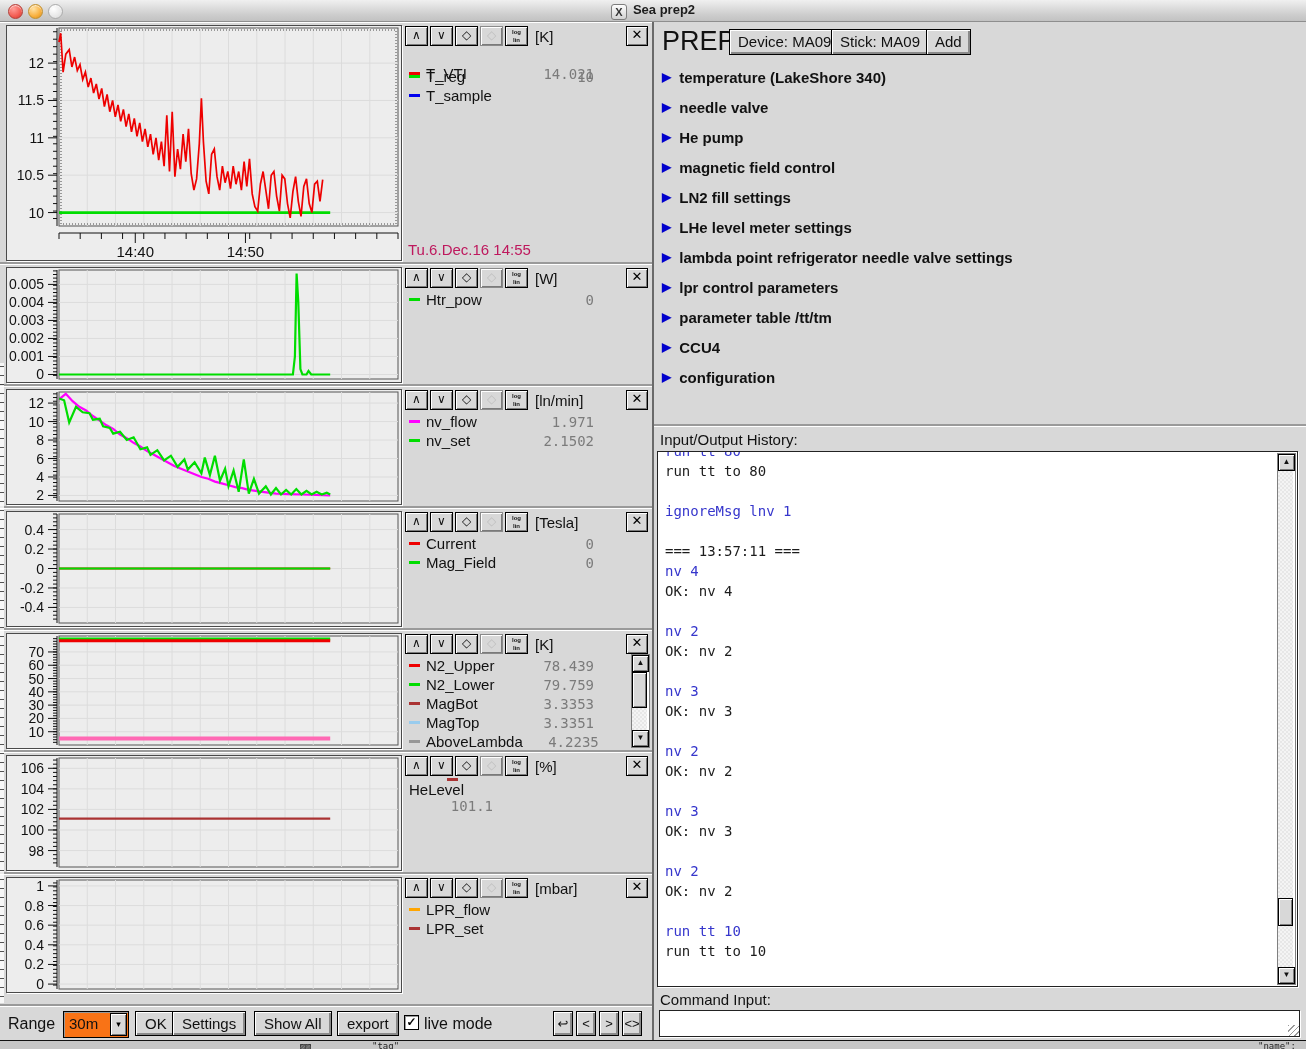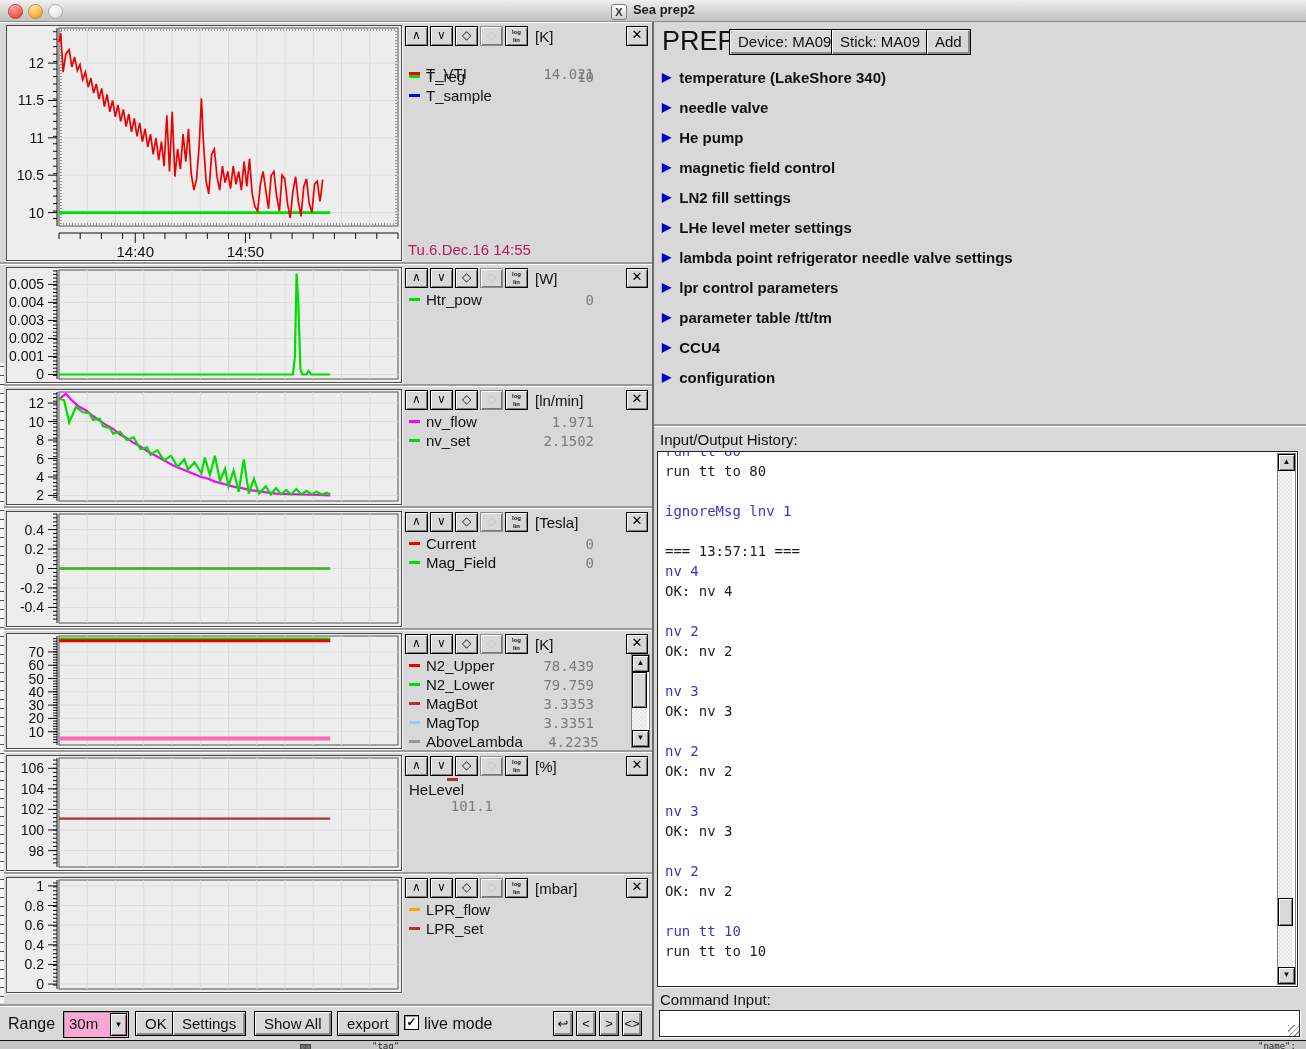--- a/index.html
+++ b/index.html
@@ -49,21 +49,21 @@
   .sb-trough{position:absolute;left:0;top:17px;bottom:17px;width:15px;
     background:repeating-conic-gradient(#f4f4f4 0 25%,#e7e7e7 0 50%) 0 0/4px 4px;}
   .sb-thumb{position:absolute;left:0;width:13px;background:#d8d8d8;border:1px solid #000;
     box-shadow:inset 1px 1px 0 #fff,inset -1px -1px 0 #7a7a7a;}
   
   .toolbar{position:absolute;left:0;top:982px;width:652px;height:37px;border-top:2px solid #9a9a9a;box-shadow:0 1px 0 #fff inset;}
   .toolbar .lab{position:absolute;top:9px;font-size:16px;color:#111;}
   .tbtn{position:absolute;top:5px;height:25px;background:#d8d8d8;border:1px solid #000;
     box-shadow:inset 1px 1px 0 #fff,inset -2px -2px 0 #8a8a8a;font-size:15px;color:#111;
     font-family:"Liberation Sans",sans-serif;text-align:center;padding:0 9px;line-height:23px;}
-  .combo{position:absolute;left:63px;top:5px;width:64px;height:25px;background:#f9a8d4;border:1px solid #000;
+  .combo{position:absolute;left:63px;top:5px;width:64px;height:25px;background:#f97316;border:1px solid #000;
     box-shadow:inset 1px 1px 0 #9a9a9a;}
   .combo .val{position:absolute;left:5px;top:3px;font-size:15px;color:#111;}
   .combo .arrow{position:absolute;right:1px;top:1px;width:15px;height:21px;background:#d8d8d8;border:1px solid #000;
     box-shadow:inset 1px 1px 0 #fff,inset -1px -1px 0 #7a7a7a;font-size:9px;text-align:center;line-height:20px;}
   .chk{position:absolute;left:404px;top:9px;width:13px;height:13px;background:#fff;border:1px solid #000;
     box-shadow:inset 1px 1px 0 #9a9a9a;font-size:12px;line-height:12px;text-align:center;font-weight:bold;color:#000;}
   .navgrp .tbtn{padding:0;width:20px;font-size:13px;}
   
   .prep-title{position:absolute;left:8px;top:4px;font-size:27px;color:#111;letter-spacing:0;}
   .prep-btn{position:absolute;top:7px;height:26px;background:#d8d8d8;border:1px solid #000;

